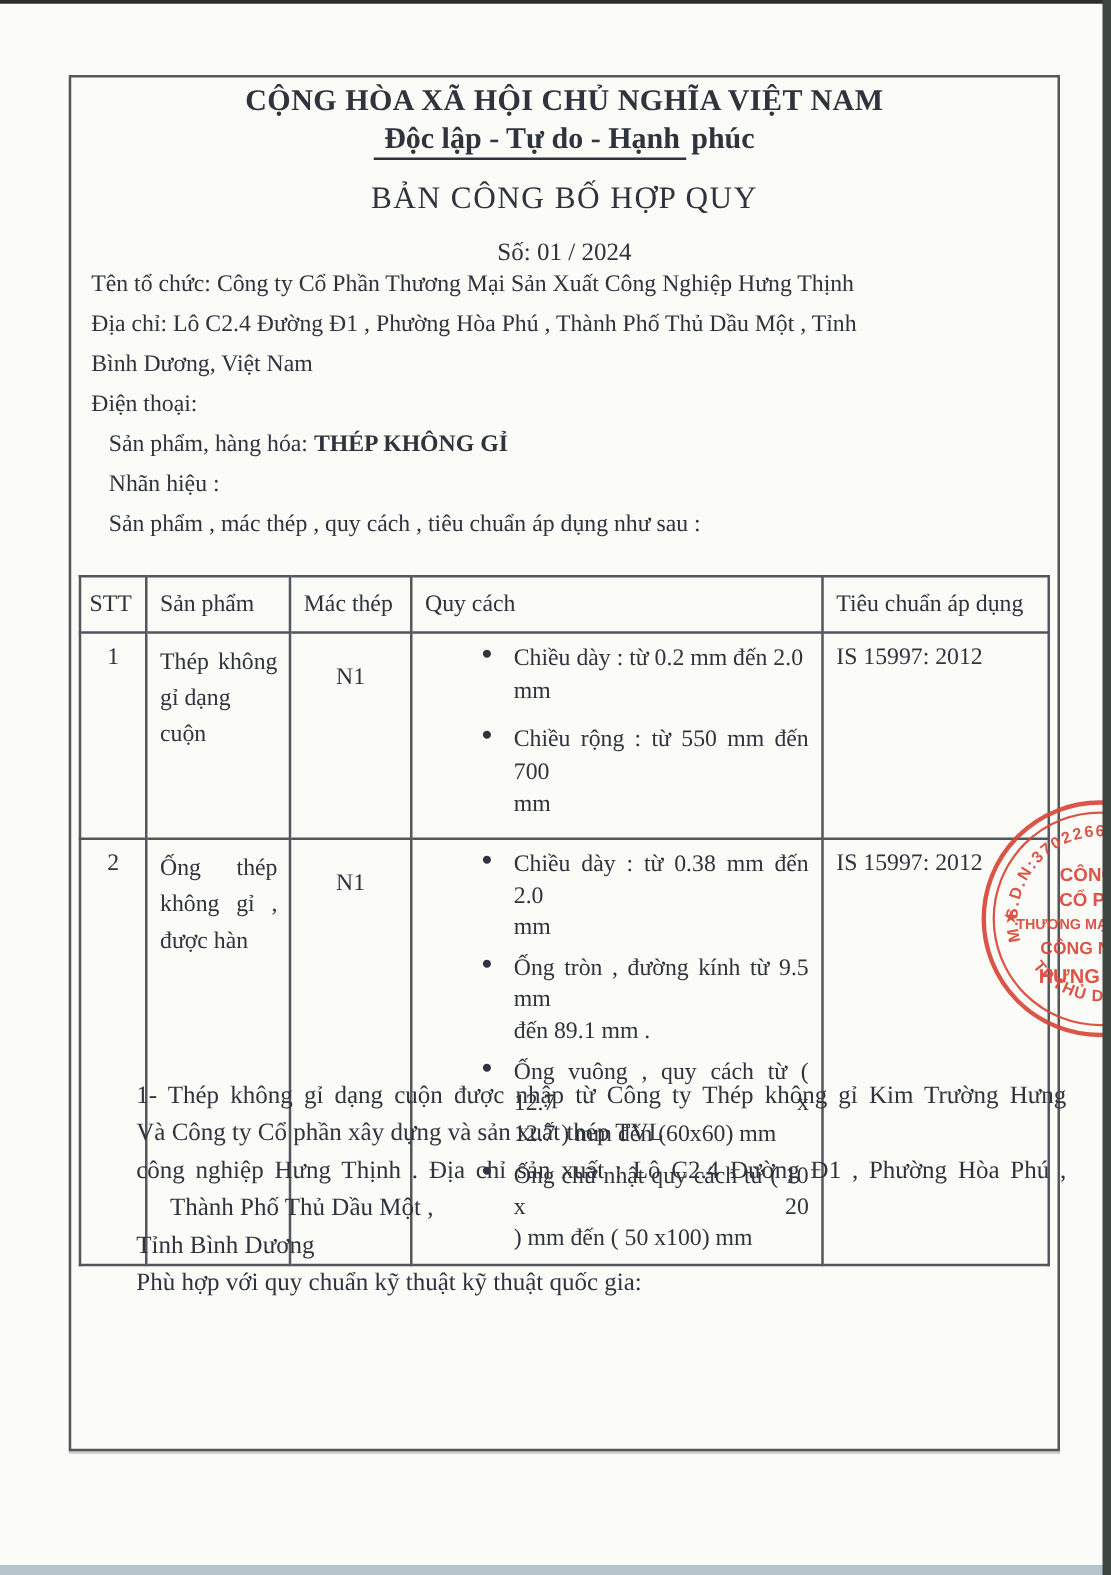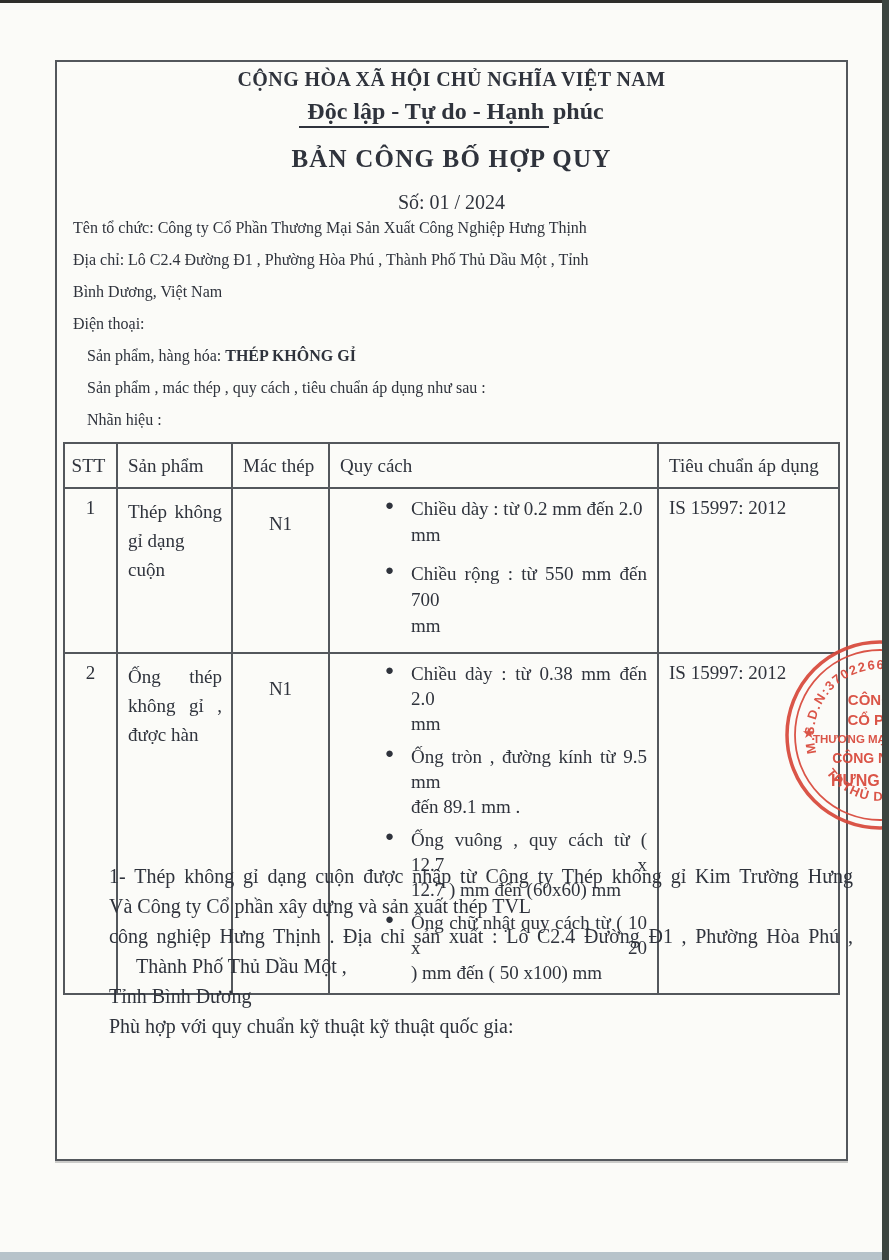--- a/index.html
+++ b/index.html
@@ -10,33 +10,33 @@
     color:#2f333c;
   }
   
   .topline{position:absolute;left:0;top:0;width:889px;height:3px;background:#2e2e2b;}
   .rightstrip{position:absolute;left:882px;top:0;width:7px;height:1260px;background:#3c4540;z-index:30;}
   .bottomband{position:absolute;left:0;top:1252px;width:889px;height:8px;background:#b7c3ca;z-index:29;}
   
   .frame{position:absolute;left:55px;top:60px;width:789px;height:1097px;border:2px solid #53575c;box-shadow:0 2px 0 rgba(60,60,60,.25);}
 
   .hline{position:absolute;left:55px;width:793px;text-align:center;}
-  .h-republic{top:68px;font-size:20px;font-weight:bold;letter-spacing:.4px;}
+  .h-republic{top:68px;font-size:24px;font-weight:bold;letter-spacing:.4px;}
   .h-motto{top:98px;font-size:24px;font-weight:bold;}
   .h-motto .u{display:inline-block;border-bottom:2px solid #2f333c;padding:0 5px 1px 8px;}
   .h-motto .tail{padding-left:4px;}
-  .h-title{top:145px;font-size:25px;font-weight:bold;letter-spacing:1.2px;}
+  .h-title{top:145px;font-size:25px;font-weight:normal;letter-spacing:1.2px;}
   .h-number{top:191px;font-size:20px;}
 
-  .info{position:absolute;left:73px;top:212px;width:775px;font-size:16px;line-height:32px;}
+  .info{position:absolute;left:73px;top:212px;width:775px;font-size:19px;line-height:32px;}
   .info .ind{padding-left:14px;}
   .bold{font-weight:bold;}
 
   
-  table.doc{position:absolute;left:63px;top:442px;width:775px;border-collapse:collapse;table-layout:fixed;font-size:19px;}
+  table.doc{position:absolute;left:63px;top:460px;width:775px;border-collapse:collapse;table-layout:fixed;font-size:19px;}
   table.doc td{border:2px solid #53575c;vertical-align:top;overflow:hidden;}
   tr.thead td{vertical-align:middle;height:43px;padding:0 4px 0 10px;}
   tr.thead td.c-stt{text-align:center;padding-left:0;}
   tr.r1 td{height:100px;}
   tr.r2 td{height:228px;}
   .c-stt{text-align:center;padding-top:8px;}
   .c-mt{text-align:center;padding-top:24px;}
   .c-sp{padding:8px 9px 0 10px;line-height:29px;}
   .c-qc{padding:7px 10px 0 55px;}
   .c-tc{padding:8px 4px 0 10px;}
@@ -73,22 +73,22 @@
   <div class="hline h-motto"><span class="u">Độc lập - Tự do - Hạnh</span><span class="tail">phúc</span></div>
   <div class="hline h-title">BẢN CÔNG BỐ HỢP QUY</div>
   <div class="hline h-number">Số: 01 / 2024</div>
 
   <div class="info">
     <div>Tên tổ chức: Công ty Cổ Phần Thương Mại Sản Xuất Công Nghiệp Hưng Thịnh</div>
     <div>Địa chỉ: Lô C2.4 Đường Đ1 , Phường Hòa Phú , Thành Phố Thủ Dầu Một , Tỉnh</div>
     <div>Bình Dương, Việt Nam</div>
     <div>Điện thoại:</div>
     <div class="ind"><span>Sản phẩm, hàng hóa: </span><span class="bold">THÉP KHÔNG GỈ</span></div>
+    <div class="ind">Nhãn hiệu :</div>
     <div class="ind">Sản phẩm , mác thép , quy cách , tiêu chuẩn áp dụng như sau :</div>
-    <div class="ind">Nhãn hiệu :</div>
   </div>
 
   <table class="doc">
     <colgroup>
         <col style="width:53px">
         <col style="width:115px">
         <col style="width:97px">
         <col style="width:329px">
         <col style="width:181px">
       </colgroup>

